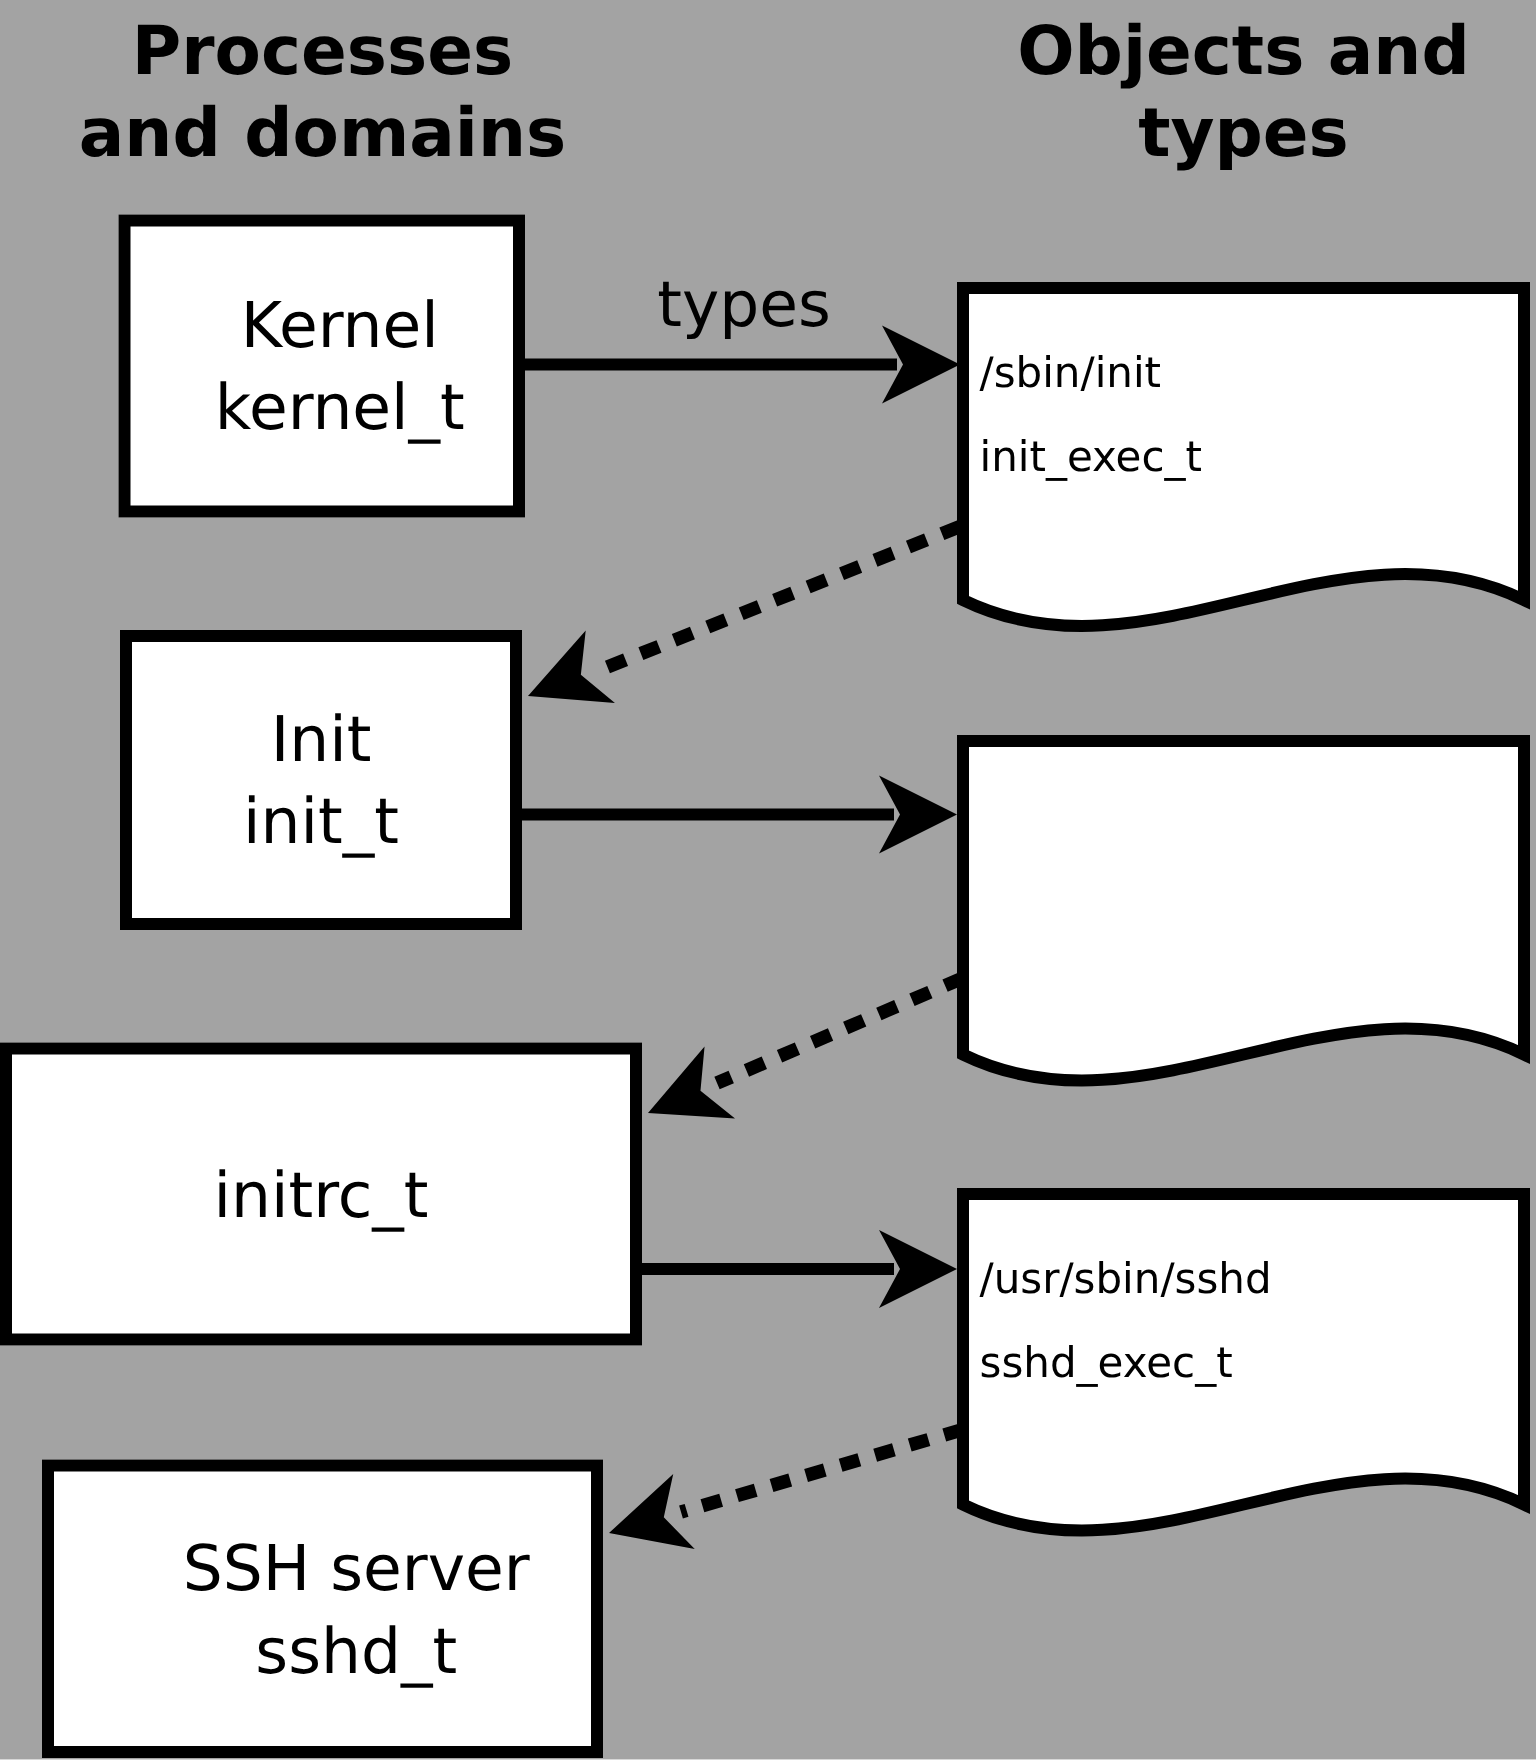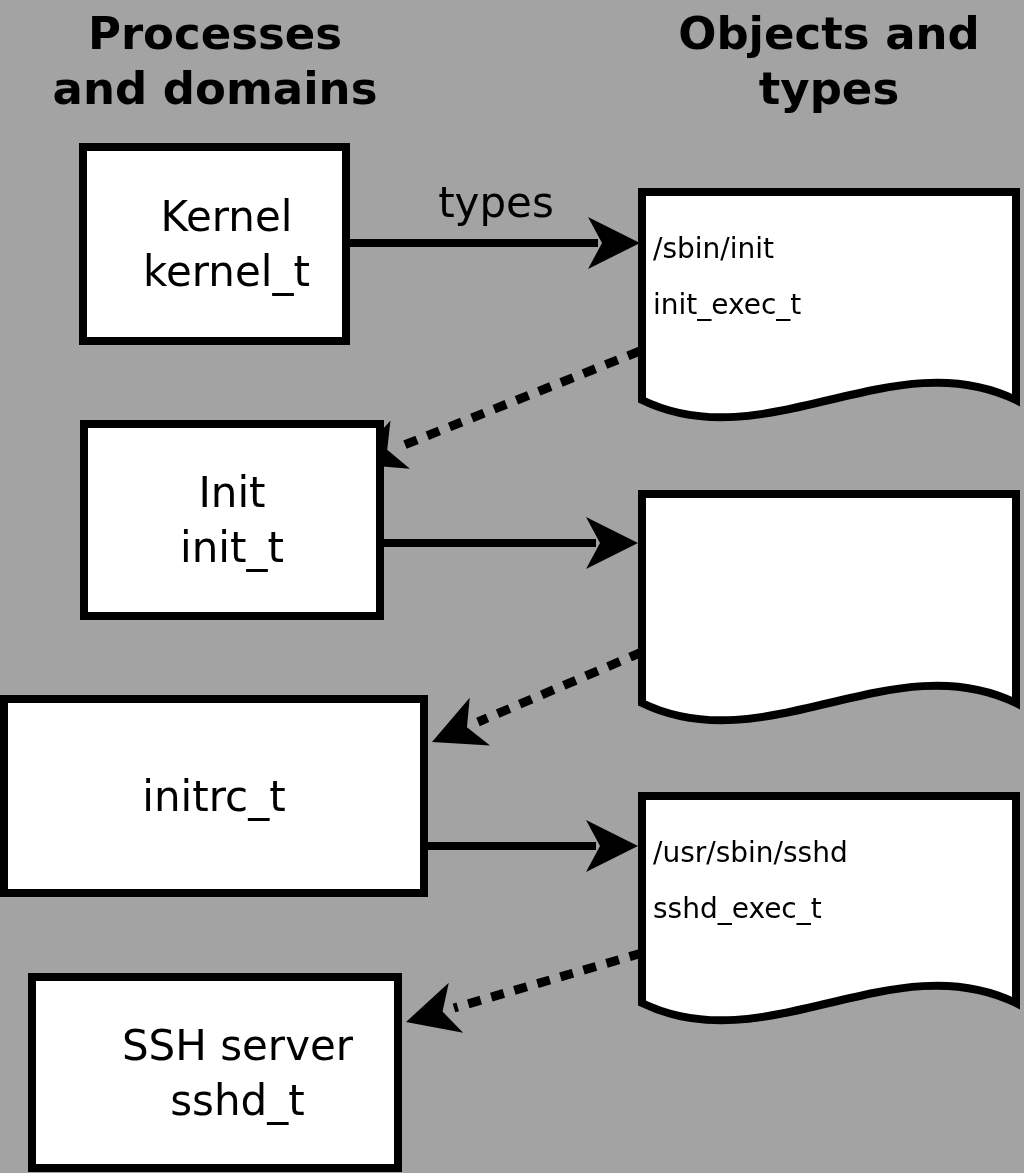--- a/index.html
+++ b/index.html
@@ -40,21 +40,21 @@
     background: #ffffff;
     display: flex;
     flex-direction: column;
     align-items: center;
     justify-content: center;
     text-align: center;
     font-size: 42px;
     line-height: 55px;
   }
   #process-box-kernel  { left: 79px; top: 143px;  width: 271px; height: 202px; padding-left: 24px; }
-  #process-box-init    { left: 80px; top: 420px;  width: 304px; height: 200px; }
+  #process-box-init    { left: 80px; top: 420px;  width: 268px; height: 200px; }
   #process-box-initrc  { left: 0px;  top: 695px;  width: 428px; height: 202px; }
   #process-box-sshd    { left: 28px; top: 973px;  width: 374px; height: 199px; padding-left: 45px; }
   .doc-label {
     position: absolute;
     left: 653px;
     width: 374px;
     text-align: left;
     font-size: 28px;
     line-height: 56px;
   }

